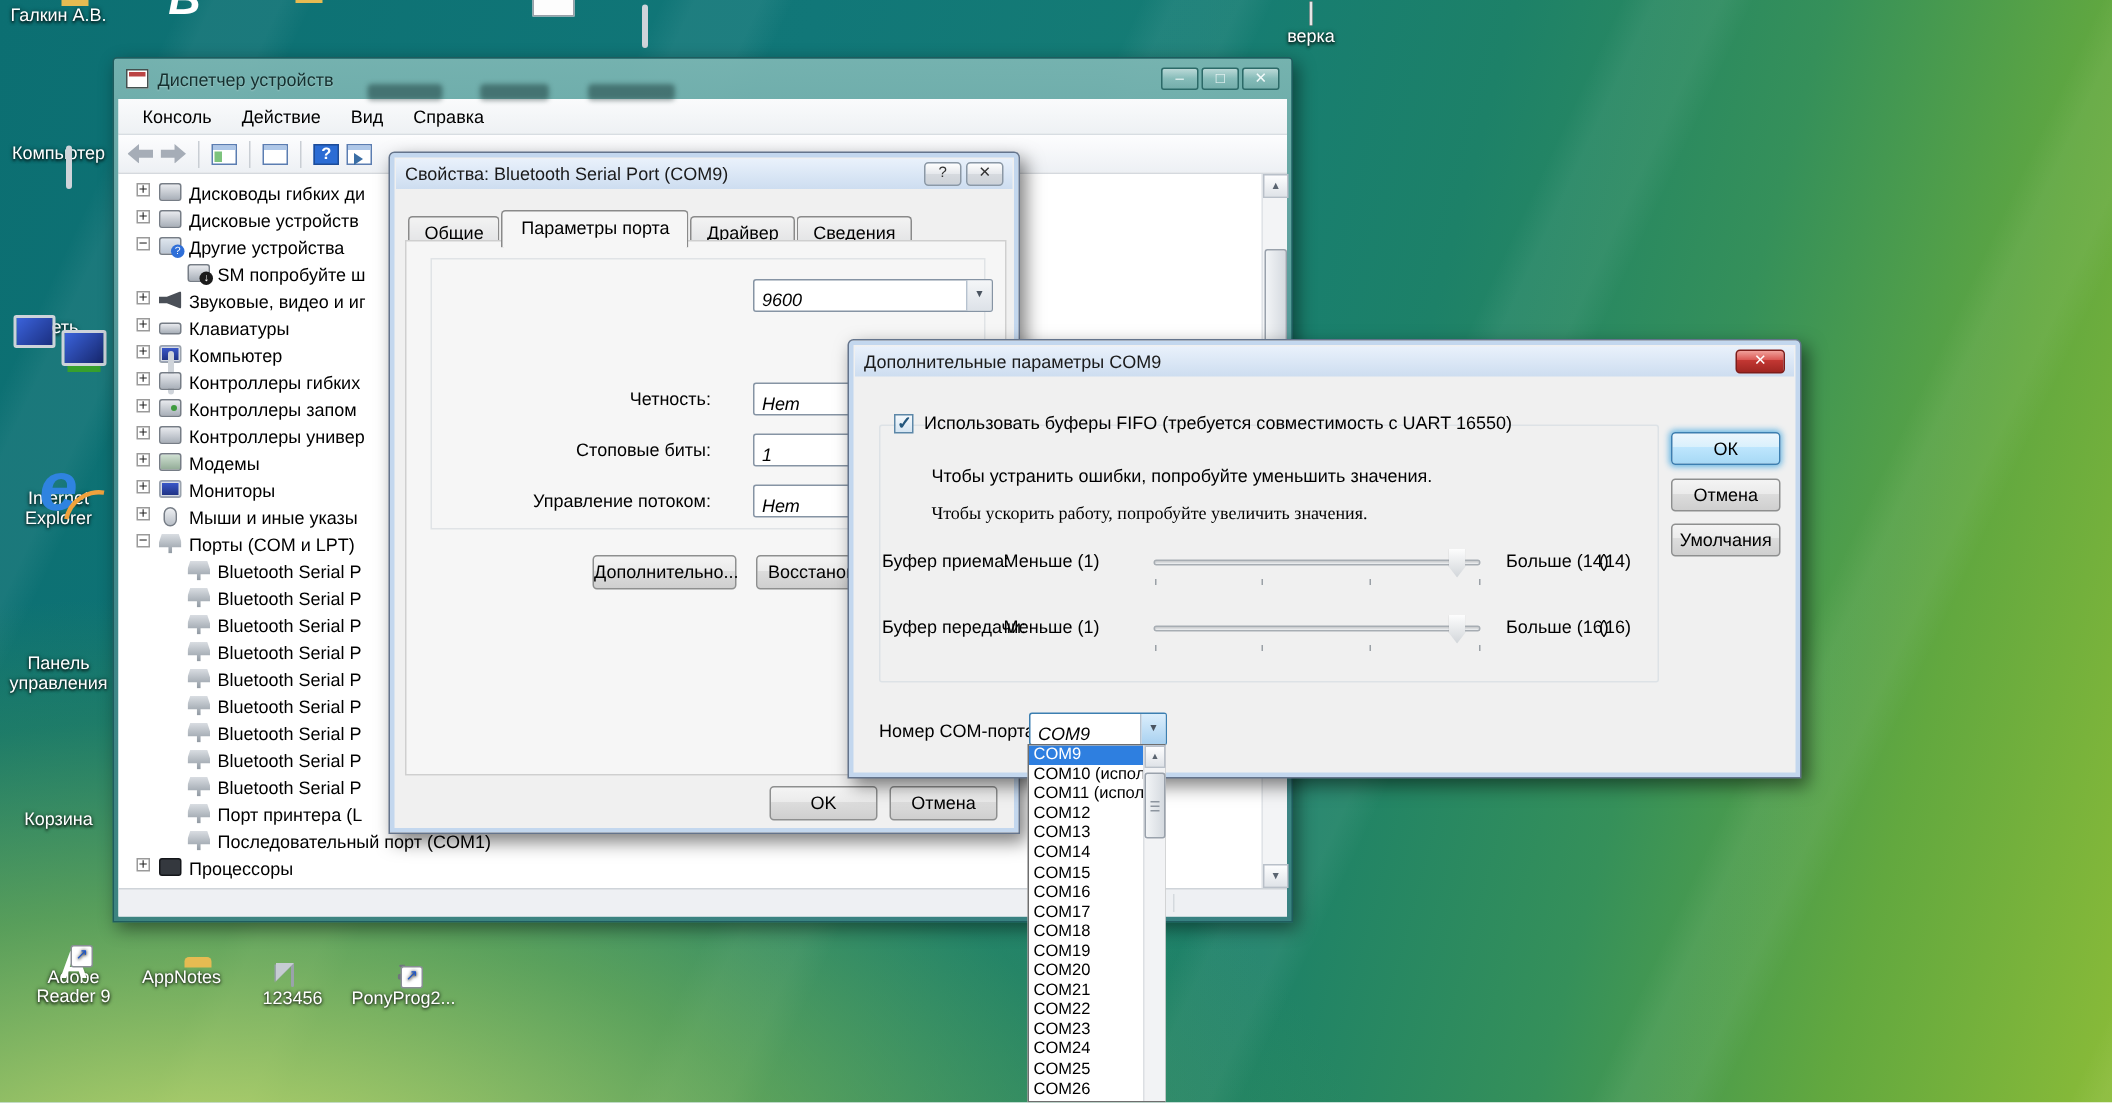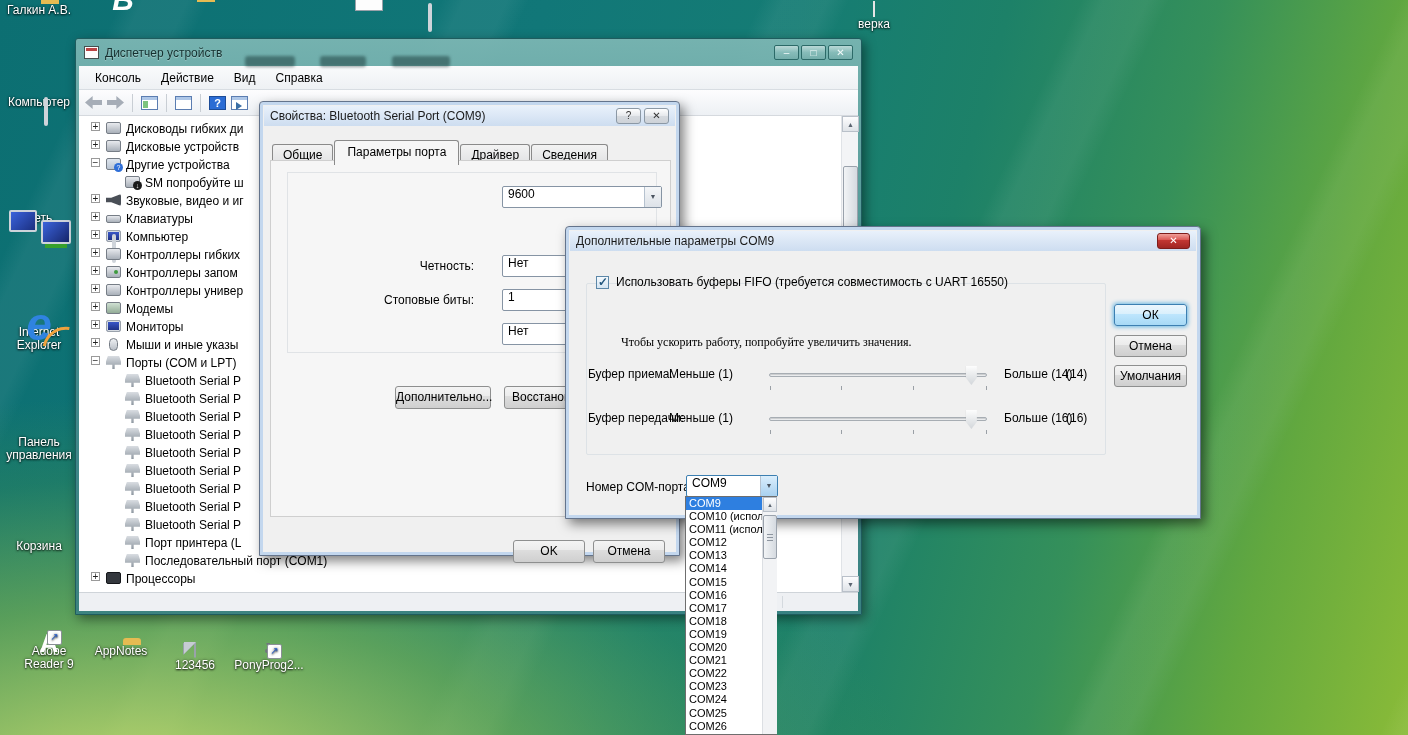--- a/index.html
+++ b/index.html
@@ -114,33 +114,33 @@
   .mmc-status { position:absolute; left:0; right:0; bottom:0; height:19px; background:#eef0f3; border-top:1px solid #cfd4d9; }
   .mmc-status::after { content:""; position:absolute; right:75px; top:3px; bottom:3px; width:1px; background:#d4d9de; }
   
   .dlg { position:absolute; background:#f0f0f0; border:1px solid #64748c; box-shadow:inset 0 0 0 3px #c3d7ee, 4px 5px 12px rgba(0,0,0,.5); border-radius:4px 4px 0 0; }
   .dlg-tb { position:absolute; left:4px; right:4px; top:4px; height:20px; background:linear-gradient(#e9f1fb,#cdddf0); display:flex; align-items:center; padding:0 6px; }
   .dlg-title { font-size:12px; color:#1a1a1a; }
   .cap-btn { width:25px; height:16px; margin-left:3px; border:1px solid #8b98a5; border-radius:3px; text-align:center; font-size:10px; line-height:14px; color:#333;
     background:linear-gradient(#fefefe,#e5e8ec 50%,#d6dadf 50%,#cdd2d8); cursor:pointer; }
   .cap-btn.red { width:33px; background:linear-gradient(#f0a09a,#d9534f 45%,#c23732 45%,#a02622); border-color:#7e1d1a; color:#fff; }
   .btn { position:absolute; border:1px solid #8e8f8f; border-radius:3px; text-align:center; font-size:12px; line-height:20px; color:#000;
-    background:linear-gradient(#f4f4f4,#ebebeb 45%,#dddddd 45%,#cfcfcf); cursor:pointer;margin-top:16px; }
+    background:linear-gradient(#f4f4f4,#ebebeb 45%,#dddddd 45%,#cfcfcf); cursor:pointer; }
   .btn.default { border-color:#3c7fb1; background:linear-gradient(#ecf6fd,#d9f0fc 45%,#bee6fd 45%,#a7d9f5); box-shadow:0 0 4px 1px #67b6e3; }
   
   .props { left:259px; top:101px; width:421px; height:455px; z-index:20; }
   .tabs { position:absolute; left:12px; top:37px; display:flex; align-items:flex-end; }
   .tab { padding:3px 10px 4px; border:1px solid #8a8a8a; border-bottom:none; border-radius:3px 3px 0 0; margin-right:1px;
     background:linear-gradient(#f3f3f3,#dfe0e2); font-size:12px; cursor:pointer; position:relative; top:2px; }
   .tab.active { background:#f6f6f6; padding:4px 12px 6px; top:1px; z-index:2; }
   .tabpanel { position:absolute; left:10px; top:58px; width:401px; height:357px; border:1px solid #cfcfcf; background:#f6f6f6; }
   .fieldbox { position:absolute; left:27px; top:70px; width:370px; height:181px; border:1px solid #e0e3e6; }
   .frow { position:absolute; left:20px; width:380px; height:22px; }
   .flabel { position:absolute; left:0; width:194px; text-align:right; line-height:22px; color:#000; }
-  .combo { position:absolute; left:222px; width:160px; height:22px; background:#fff; border:1px solid #8694a4; border-radius:2px; display:flex; align-items:flex-start; }
+  .combo { position:absolute; left:222px; width:160px; height:22px; background:#fff; border:1px solid #8694a4; border-radius:2px; display:flex; align-items:flex-end;font-style:italic; }
   .combo .cval { padding-left:5px; flex:1; }
   .combo .carrow { width:17px; height:100%; border-left:1px solid #b6c2cf; background:linear-gradient(#f4f6f8,#dde2e8); font-size:7px; color:#4a5460; text-align:center; line-height:20px; cursor:pointer; }
   .combo.open { border-color:#3c7fb1; }
   .combo.open .carrow { background:linear-gradient(#dbeefc,#a9d1f0); }
   
   .adv { left:565px; top:226px; width:636px; height:293px; z-index:30; }
   .groupbox { position:absolute; left:20px; top:56px; width:520px; height:172px; border:1px solid #dde2e6; border-radius:2px; }
   .cbrow { position:absolute; left:30px; top:48px; display:flex; align-items:center; }
   .cbox { width:13px; height:13px; border:1px solid #5c87a8; background:linear-gradient(#f4f9fd,#d5e5f2); margin-right:7px; position:relative; cursor:pointer; }
   .cbox::after { content:"✓"; position:absolute; left:1px; top:-2px; font-size:12px; color:#23577e; font-weight:bold; }
@@ -483,20 +483,21 @@
         </span>
     </div>
     <div class="frow" style="top:187px;">
       <span class="flabel">Стоповые биты:</span>
       <span class="combo">
           <span class="cval">1</span>
           <span class="carrow">▼</span>
         </span>
     </div>
     <div class="frow" style="top:221px;">
+      <span class="flabel">Управление потоком:</span>
       <span class="combo">
           <span class="cval">Нет</span>
           <span class="carrow">▼</span>
         </span>
     </div>
 
     <span class="btn" style="left:135px; top:268px; width:96px; height:23px;">Дополнительно...</span>
     <span class="btn" style="left:244px; top:268px; width:155px; height:23px; text-align:left; padding-left:7px;">Восстанов</span>
     <span class="btn" style="left:253px; top:422px; width:72px; height:23px;">OK</span>
     <span class="btn" style="left:333px; top:422px; width:72px; height:23px;">Отмена</span>
@@ -507,20 +508,21 @@
       <span class="dlg-title">Дополнительные параметры COM9</span>
       <span style="margin-left:auto; display:flex;">
         <span class="cap-btn red">✕</span>
       </span>
     </div>
     <div class="groupbox"></div>
     <div class="cbrow">
       <span class="cbox"></span>
       <span>Использовать буферы FIFO (требуется совместимость с UART 16550)</span>
     </div>
+    <span class="hint" style="top:83px;">Чтобы устранить ошибки, попробуйте уменьшить значения.</span>
     <span class="hint" style="top:108px;font-family:Liberation Serif, serif;">Чтобы ускорить работу, попробуйте увеличить значения.</span>
 
     <span class="srow-label" style="left:22px; top:140px;">Буфер приема:</span>
     <span class="srow-label" style="left:103px; top:140px;">Меньше (1)</span>
     <div class="strack" style="left:203px; top:146px; width:218px;">
       <span class="sticks"><span style="left:0;"></span><span style="left:33%;"></span><span style="left:66%;"></span><span style="left:100%;"></span></span>
       <span class="sthumb" style="left: calc(93% - 5px);"></span>
     </div>
     <span class="srow-label" style="left:438px; top:140px;">Больше (14)</span>
     <span class="srow-label" style="left:500px; top:140px;">(14)</span>

